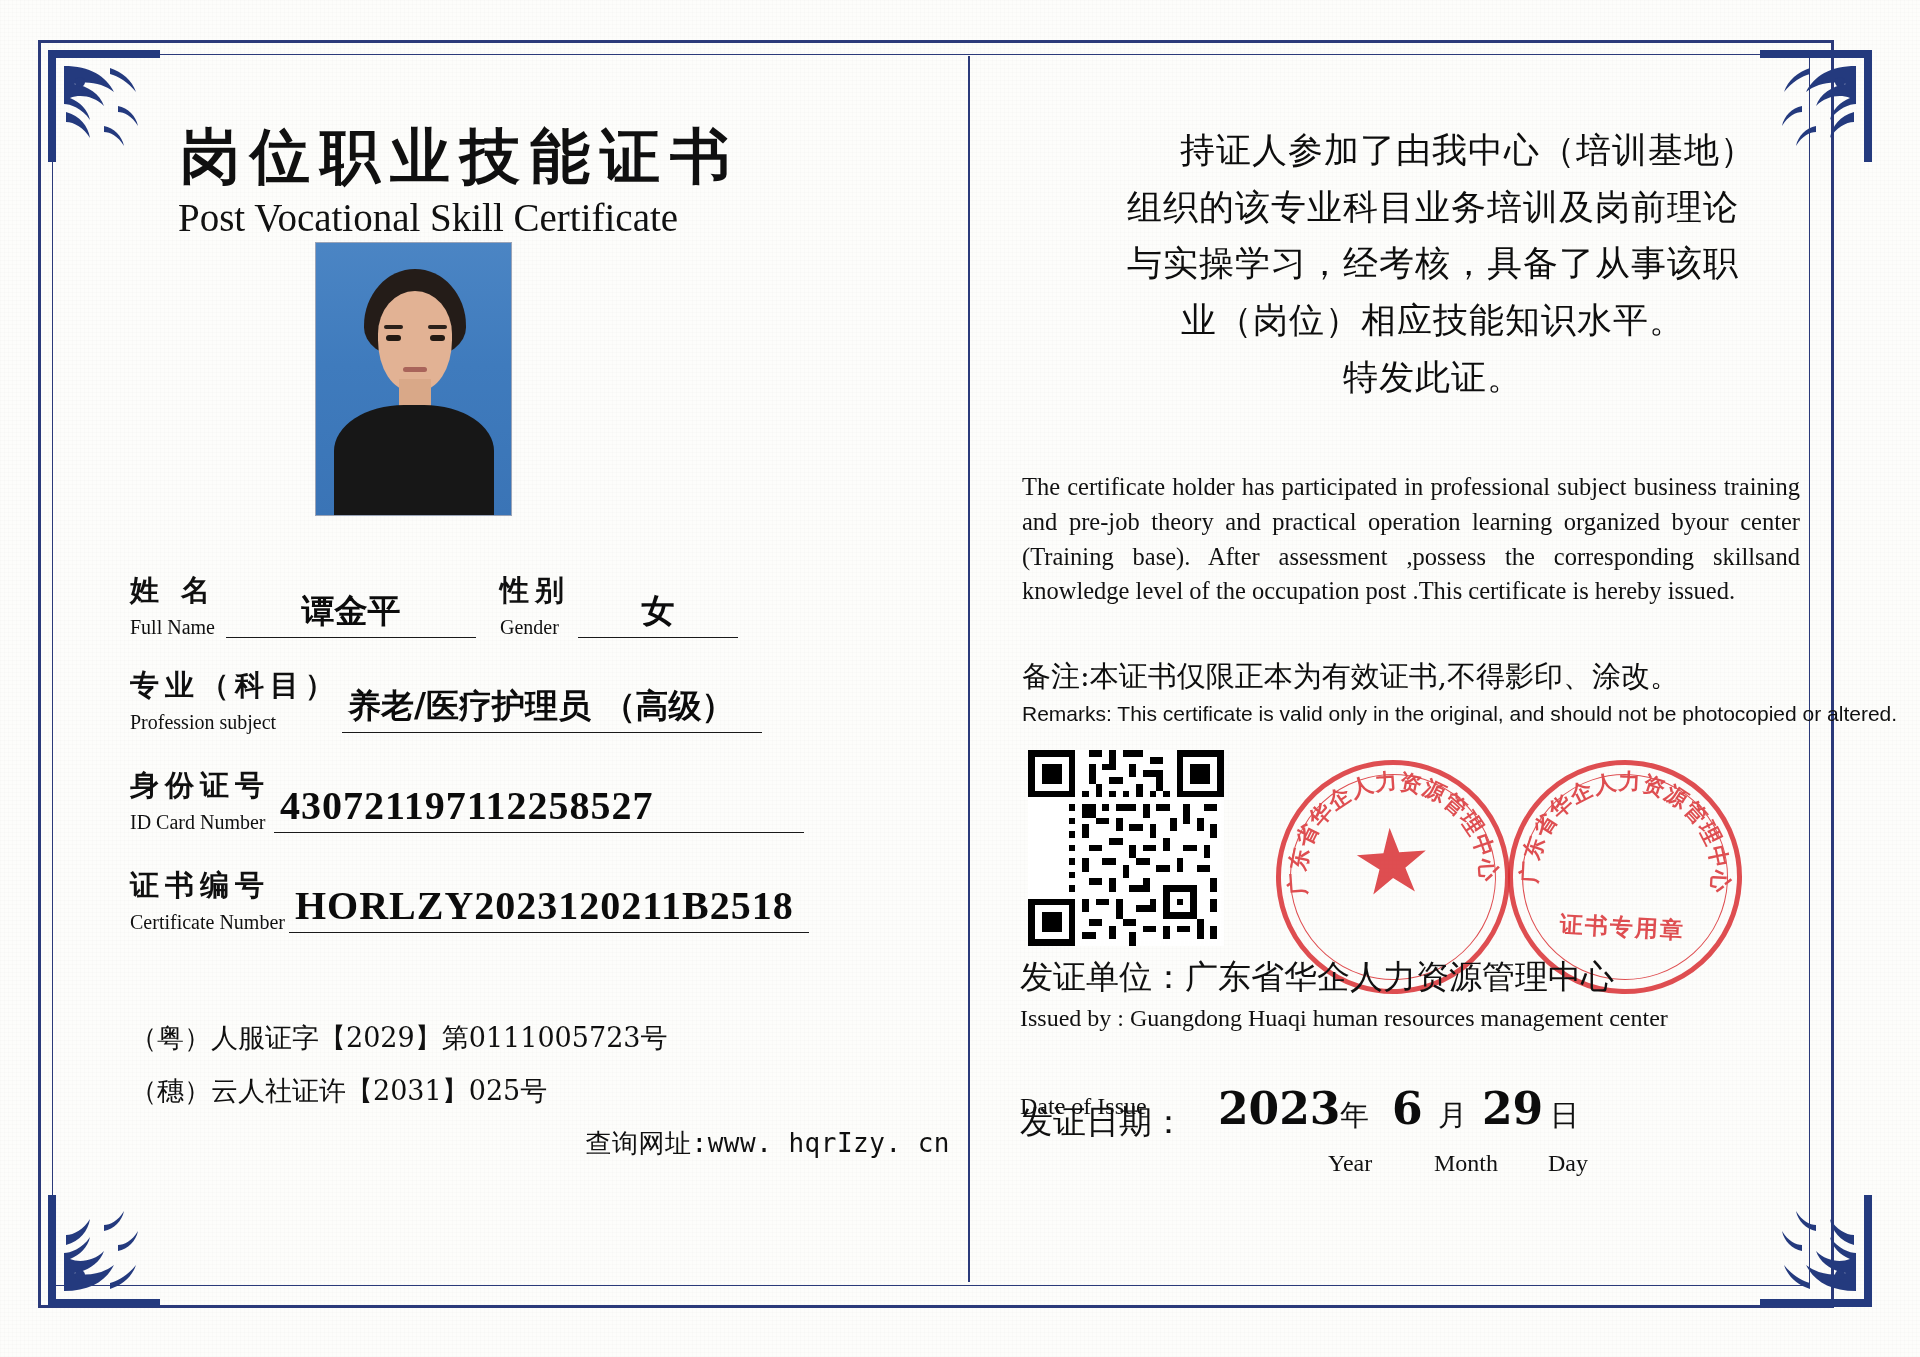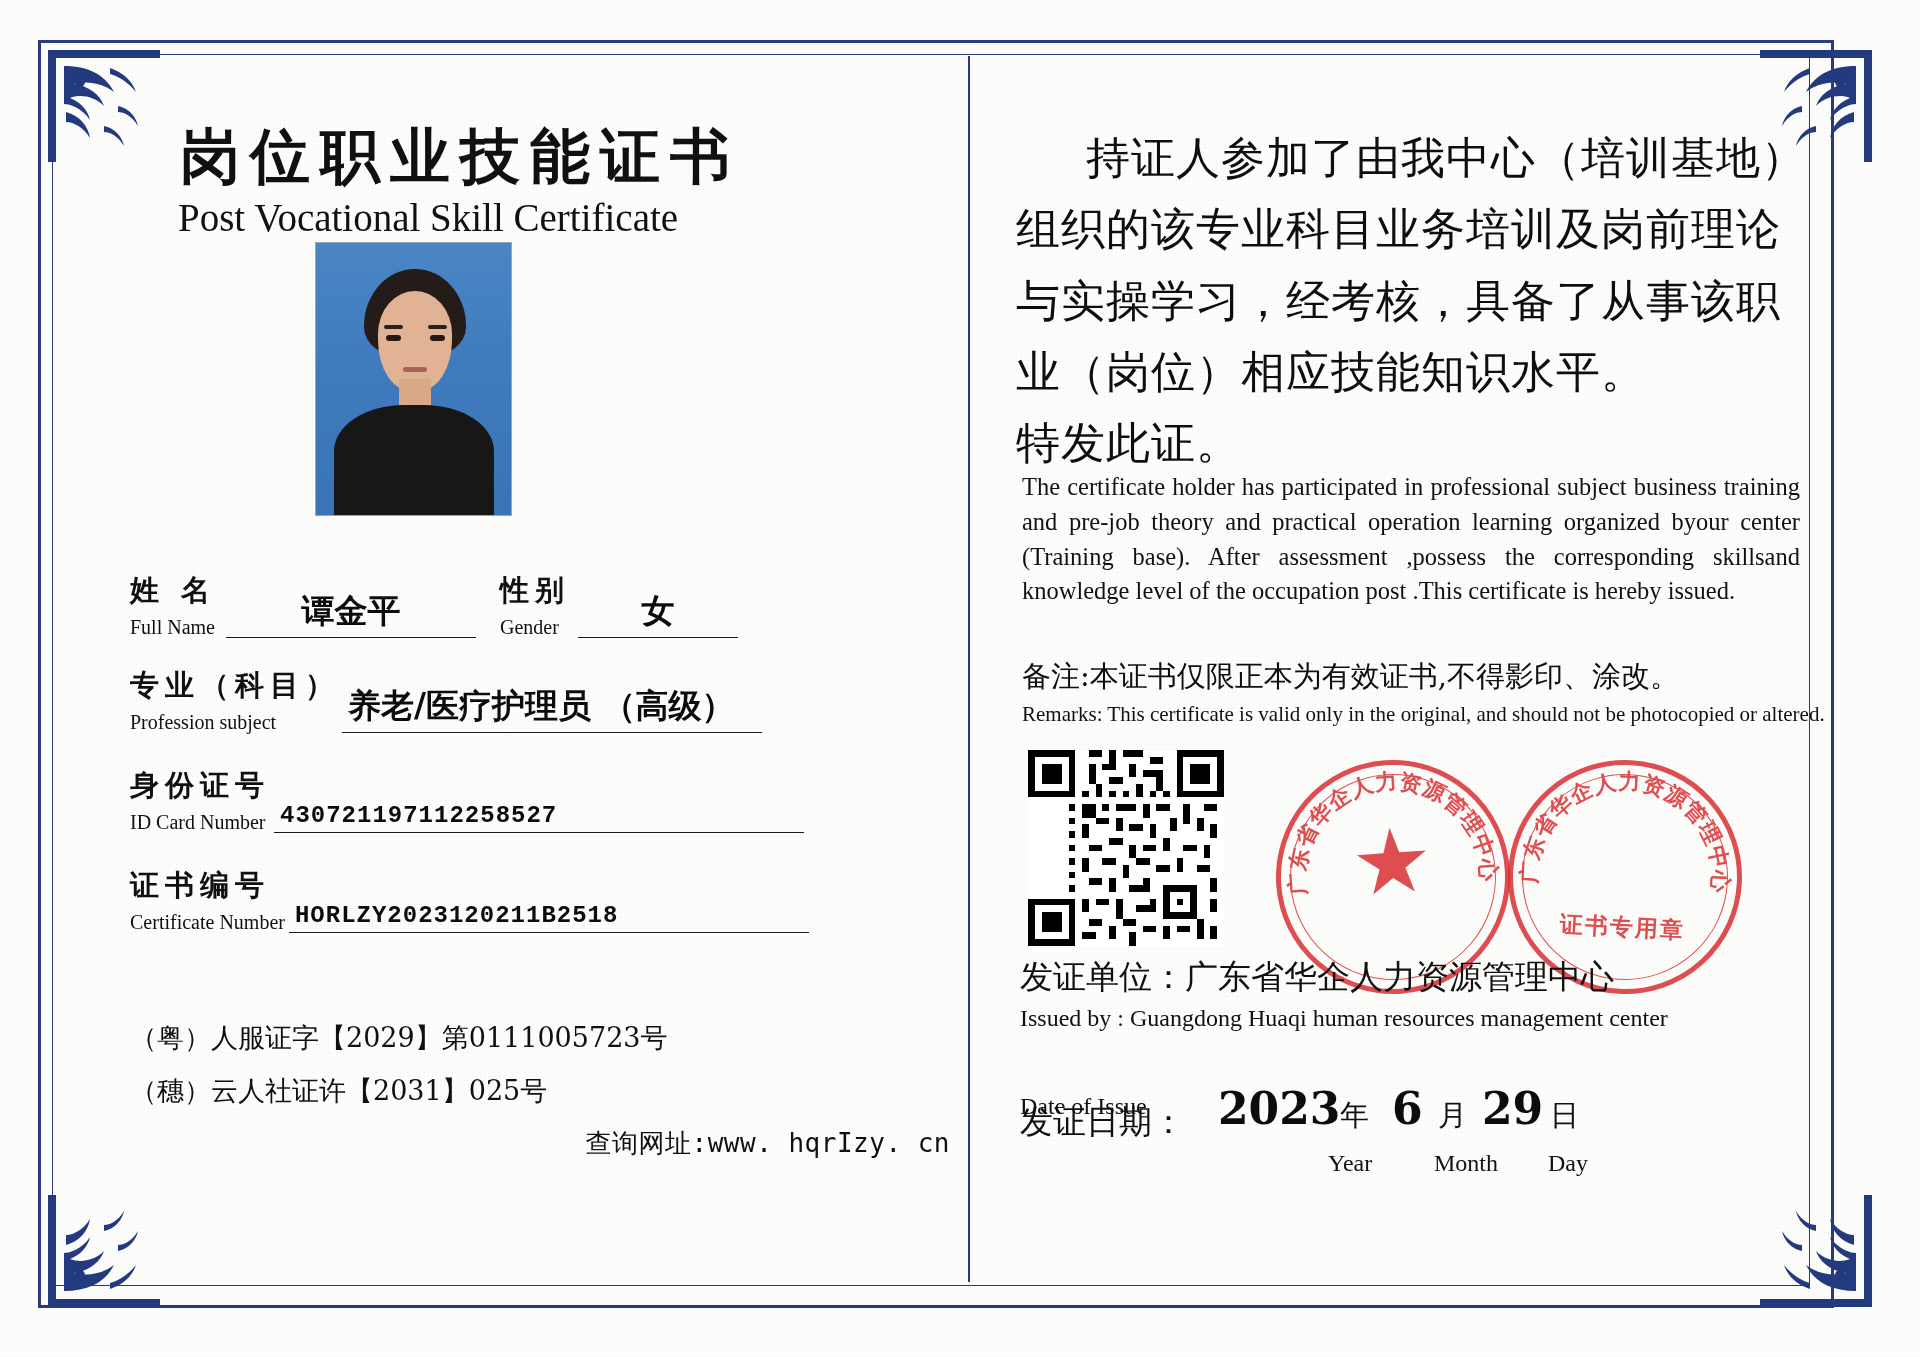--- a/index.html
+++ b/index.html
@@ -164,22 +164,22 @@
     font-size: 33px;
     font-weight: 700;
     color: #0c0c0c;
     border-bottom: 1.6px solid #1a1a1a;
     padding: 0 6px 3px 6px;
     white-space: nowrap;
     box-sizing: border-box;
     display: inline-block;
   }
   .val.mono {
-    font-family: Liberation Mono, monospace;
-    font-size: 24px;
+    font-family: Liberation Serif, serif;
+    font-size: 40px;
     letter-spacing: 1px;
   }
 
   
   .footinfo {
     position: absolute;
     left: 60px; top: 950px;
     width: 820px;
   }
   .footinfo div {
@@ -197,27 +197,28 @@
   }
 
   
   .right {
     position: absolute;
     left: 1010px; top: 70px;
     width: 800px; height: 1200px;
   }
   .para-cn {
     position: absolute;
-    left: 6px; top: 52px;
+    left: 28px; top: 52px;
     width: 790px;
     font-family: "DejaVu Serif", serif;
-    font-size: 44px;
+    font-size: 35px;
     line-height: 1.62;
     color: #0e0e0e;
     letter-spacing: 1px;
+    text-align: center;
   }
   .para-en {
     position: absolute;
     left: 12px; top: 400px;
     width: 778px;
     font-family: "Liberation Serif", serif;
     font-size: 24.5px;
     line-height: 1.42;
     color: #111;
     text-align: justify;
@@ -226,21 +227,21 @@
     position: absolute;
     left: 12px; top: 587px;
     font-family: "DejaVu Serif", serif;
     font-size: 29px;
     color: #0e0e0e;
     white-space: nowrap;
   }
   .remarks-en {
     position: absolute;
     left: 12px; top: 632px;
-    font-family: Liberation Serif, serif;
+    font-family: Liberation Sans, sans-serif;
     font-size: 21px;
     color: #111;
     white-space: nowrap;
   }
   .qr {
     position: absolute;
     left: 18px; top: 680px;
     width: 196px; height: 196px;
     background: #fff;
   }

